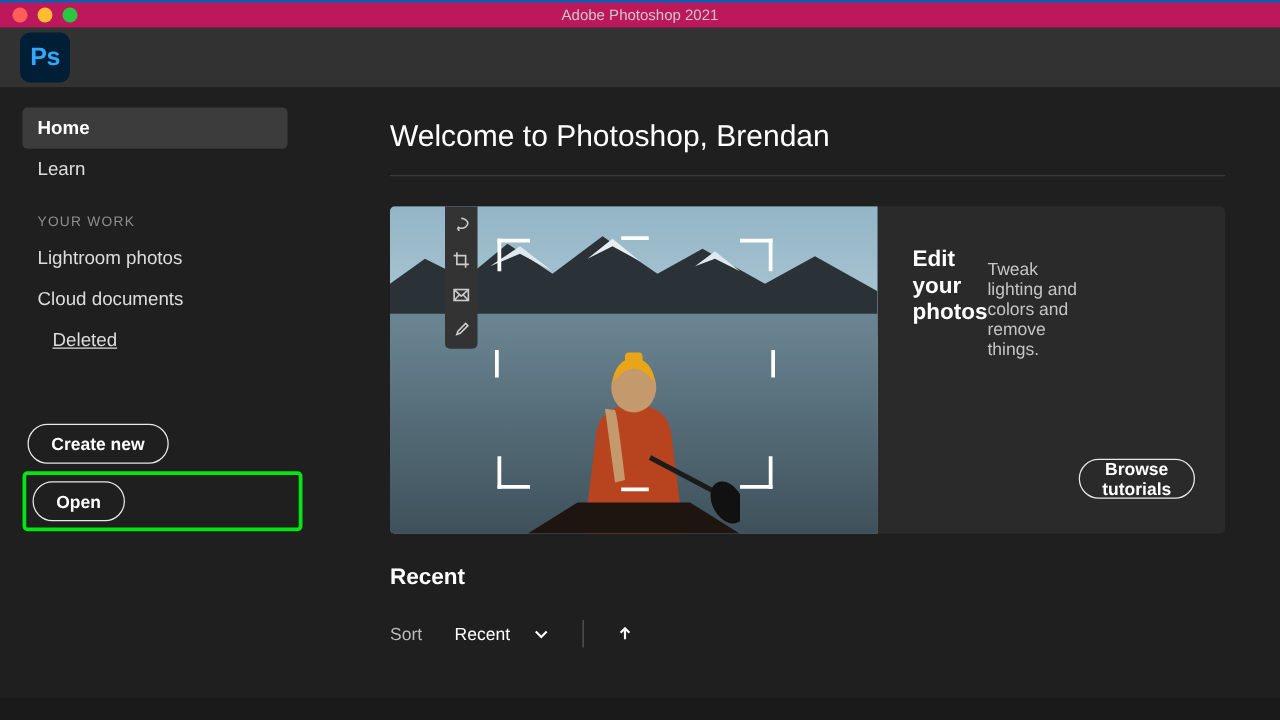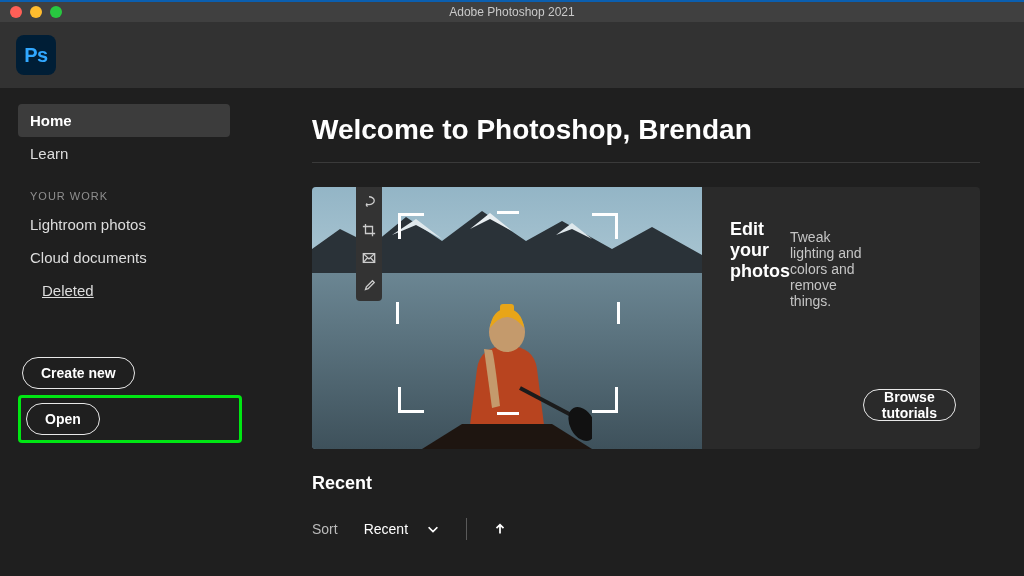--- a/index.html
+++ b/index.html
@@ -1,39 +1,39 @@
 <!DOCTYPE html>
 <html><head>
 <meta charset="utf-8">
 <style>
   * { box-sizing: border-box; margin: 0; padding: 0; }
   html, body { width: 1024px; height: 576px; overflow: hidden; font-family: -apple-system, "Segoe UI", Helvetica, Arial, sans-serif; background:#1a1a1a; color:#e8e8e8; }
   
-  .titlebar { height:22px; background:#404040; border-top:2px solid #0b5fb0; display:flex; align-items:center; position:relative; }
+  .titlebar { height:22px; background:#be185d; border-top:2px solid #0b5fb0; display:flex; align-items:center; position:relative; }
   .traffic { display:flex; gap:8px; padding-left:10px; }
   .dot { width:12px; height:12px; border-radius:50%; }
   .dot.r{background:#ff5f57;} .dot.y{background:#febc2e;} .dot.g{background:#28c840;}
   .title { position:absolute; left:0; right:0; text-align:center; font-size:12px; color:#c9c9c9; pointer-events:none; }
   
-  .chrome { height:66px; background:#323232; display:flex; align-items:center; padding-left:16px; }
+  .chrome { height:48px; background:#323232; display:flex; align-items:center; padding-left:16px; }
   .ps-icon { width:40px; height:40px; border-radius:8px; background:#001e36; display:flex; align-items:center; justify-content:center; color:#31a8ff; font-weight:800; font-size:20px; letter-spacing:-0.5px; }
   
   .body { display:flex; height:calc(576px - 22px - 66px); background:#1f1f1f; }
   .sidebar { width:242px; padding:16px 0 0 18px; display:flex; flex-direction:column; }
   .nav-item { height:33px; display:flex; align-items:center; padding-left:12px; font-size:15px; color:#ddd; border-radius:4px; margin-right:12px; cursor:pointer; }
   .nav-item.active { background:#3c3c3c; font-weight:600; color:#fff; }
   .nav-header { font-size:11px; letter-spacing:1px; color:#8f8f8f; padding:20px 0 6px 12px; }
   .sub { padding-left:24px;text-decoration:underline; }
   .spacer { flex:0 0 38px; }
   .pill { border:1.5px solid #e8e8e8; border-radius:20px; height:32px; display:inline-flex; align-items:center; justify-content:flex-start; padding:0 18px; font-size:14px; font-weight:700; color:#fff; cursor:pointer; background:transparent; margin-left:4px; margin-top:12px; }
   .highlight-box { border:3px solid #00e613; border-radius:4px; padding:5px; display:inline-block; margin-left:0px; margin-top:6px; }
   .highlight-box .pill { margin:0; }
   
   .main { flex:1; padding:26px 0 0 70px; overflow:hidden; }
-  .welcome { font-size:28px; font-weight:700; color:#fff; }
+  .welcome { font-size:24px; font-weight:400; color:#fff; }
   .rule { height:1px; background:#3a3a3a; margin:16px 44px 24px 0; }
   .card { display:flex; background:#2a2a2a; border-radius:4px; margin-right:44px; height:262px; overflow:hidden; }
   .card-left { flex:0 0 390px; position:relative; background:linear-gradient(180deg,#2d3d48 0%,#3b4f5b 100%); }
   .sky { position:absolute; inset:0; background:linear-gradient(180deg,#93b5c6 0%, #b7cfd9 50%, #5d7684 100%); }
   .mtn { position:absolute; left:0; right:0; top:14px; height:90px; }
   .water { position:absolute; left:0; right:0; top:86px; bottom:0; background:linear-gradient(180deg,#6b8693 0%,#3e515b 100%); }
   .toolstrip { position:absolute; left:44px; top:0; width:26px; background:#333; border-radius:0 0 4px 4px; padding:8px 0; display:flex; flex-direction:column; align-items:center; gap:14px; }
   .ticon { width:14px; height:14px; fill:none; stroke:#ccc; stroke-width:1.5; }
   .crop-frame { position:absolute; left:86px; top:26px; width:220px; height:200px; }
   .corner { position:absolute; width:26px; height:26px; border:3px solid #fff; }

